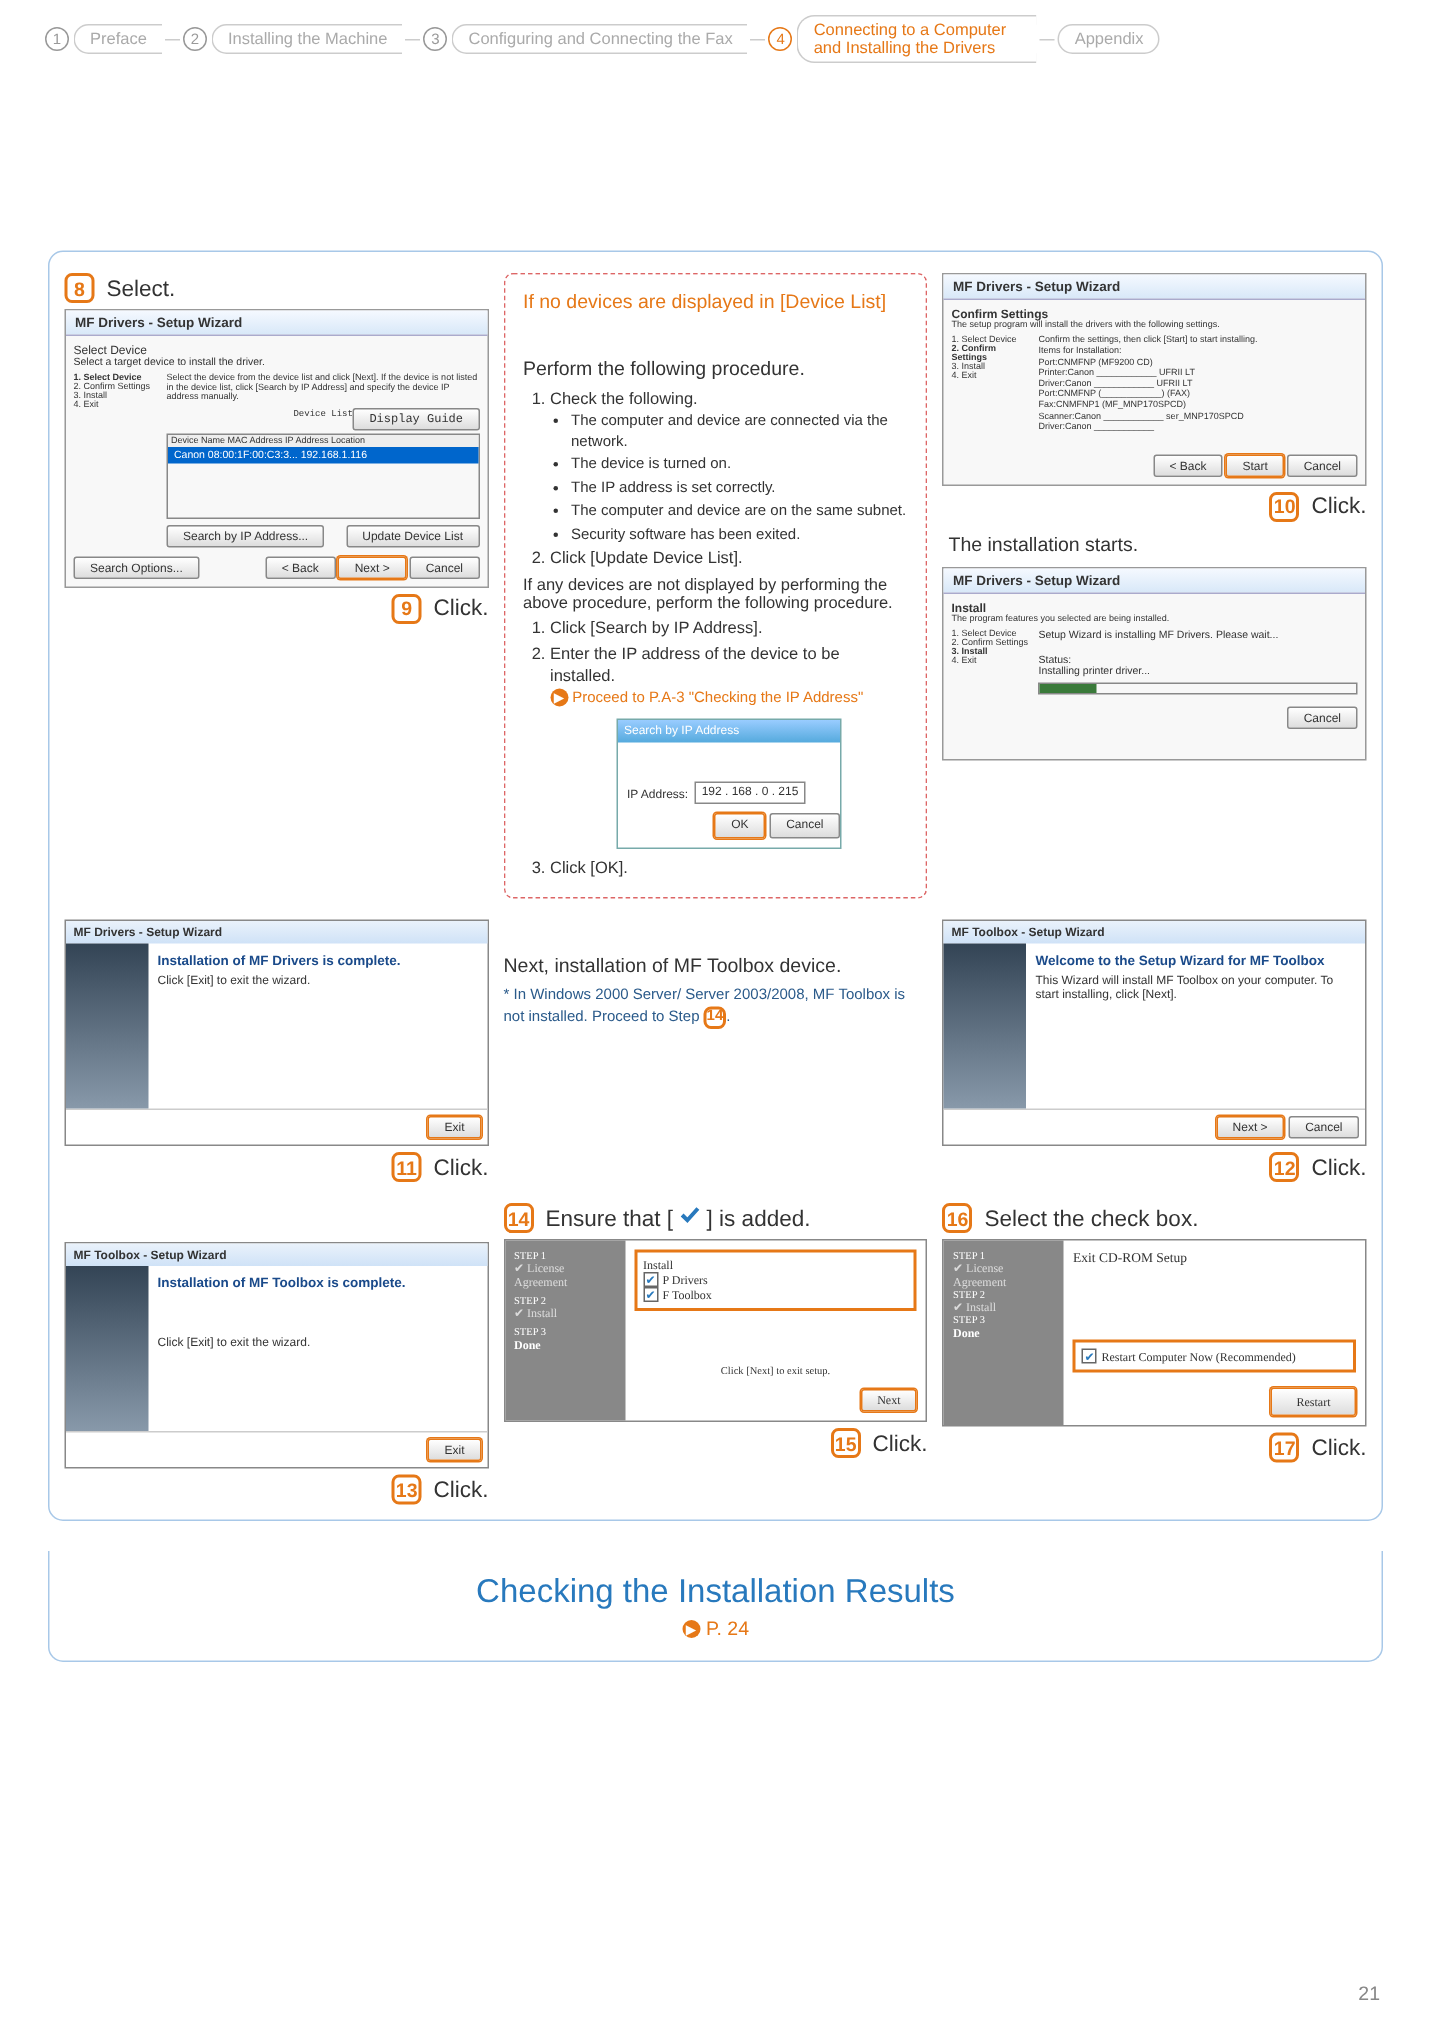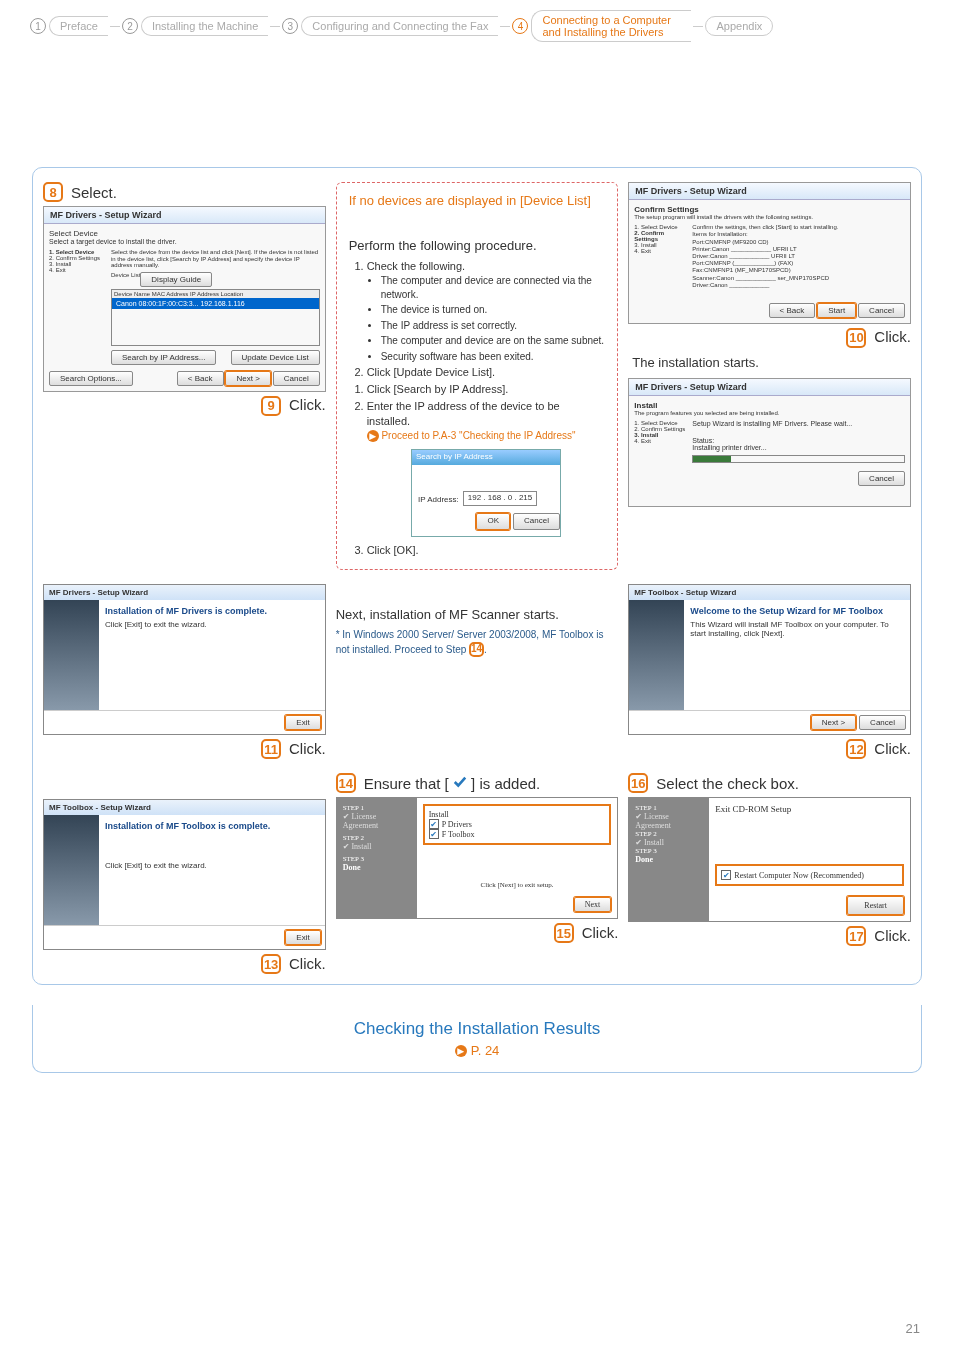--- a/index.html
+++ b/index.html
@@ -70,21 +70,21 @@
   .inst-side { width: 80px; background: #888; color: #fff; font-size: 8px; padding: 6px; }
   .inst-main { flex: 1; padding: 6px; font-size: 8px; min-height: 120px; display:flex; flex-direction:column; }
   .chk { display: inline-block; width: 10px; height: 10px; border: 1px solid #666; background: #fff; text-align: center; line-height: 9px; font-size: 8px; color: #2879bd; margin-right: 3px; }
   .inst-flex { display: flex; font-family: Liberation Serif, serif; }
   .step-lbl { font-size: 7px; color:#fff; }
   
   .big-note { color: #333; font-size: 13px; line-height: 1.4; padding: 6px 4px; }
   
   
   .bottom-tab { margin: 0 32px; border: 1px solid #a8c8e8; border-top: none; border-radius: 0 0 10px 10px; padding: 14px; text-align: center; background: #fff; }
-  .bottom-tab .bt-title { color: #2879bd; font-size: 17px; text-align: center; }
+  .bottom-tab .bt-title { color: #2879bd; font-size: 22px; text-align: center; }
   .bottom-tab .bt-link { color: #e67817; font-size: 13px; display: inline-flex; align-items: center; gap: 4px; margin-top: 4px; }
   
   .pgnum { position: absolute; bottom: 14px; right: 34px; color: #888; font-size: 13px; }
   
   .check-svg { width: 14px; height: 14px; }
 </style>
 </head>
 <body>
 
 <div class="breadcrumb">
@@ -130,21 +130,21 @@
             <div style="font-size:7px; margin-bottom:4px;">Select a target device to install the driver.</div>
             <div style="display:flex; gap:4px;">
               <div style="width:58px; font-size:6px;">
                 <div style="font-weight:bold;">1.  Select Device</div>
                 <div>2.  Confirm Settings</div>
                 <div>3.  Install</div>
                 <div>4.  Exit</div>
               </div>
               <div style="flex:1;">
                 <div style="font-size:6px; line-height:1.1; margin-bottom:3px;">Select the device from the device list and click [Next]. If the device is not listed in the device list, click [Search by IP Address] and specify the device IP address manually.</div>
-                <div style="display:flex; justify-content:flex-start; font-size:6px;">
+                <div style="display:flex; justify-content:flex-end; font-size:6px;font-family:Liberation Mono, monospace;">
                   <span>Device List</span>
                   <span class="mini-btn">Display Guide</span>
                 </div>
                 <div style="border:1px solid #888; margin-top:2px;">
                   <div style="font-size:6px; background:#eee; padding:1px 2px;">Device Name        MAC Address        IP Address        Location</div>
                   <div class="shot-hl">Canon        08:00:1F:00:C3:3... 192.168.1.116</div>
                   <div style="height:36px;"></div>
                 </div>
                 <div style="display:flex; justify-content:space-between; margin-top:4px;">
                   <span class="mini-btn">Search by IP Address...</span>
@@ -178,20 +178,21 @@
               <ul>
                 <li>The computer and device are connected via the network.</li>
                 <li>The device is turned on.</li>
                 <li>The IP address is set correctly.</li>
                 <li>The computer and device are on the same subnet.</li>
                 <li>Security software has been exited.</li>
               </ul>
             </li>
             <li>Click [Update Device List].</li>
           </ol>
+          <div style="font-size:11px; margin:4px 0;">If any devices are not displayed by performing the above procedure, perform the following procedure.</div>
           <ol>
             <li>Click [Search by IP Address].</li>
             <li>
               <span>Enter the IP address of the device to be installed.</span><br>
               <span class="proceed">
                 <span class="proceed-ico">▶</span>
                 <span>Proceed to P.A-3 "Checking the IP Address"</span>
               </span>
               <div class="ip-dialog">
                 <div class="dlg-head">Search by IP Address</div>
@@ -291,21 +292,21 @@
             <span class="mini-btn em">Exit</span>
           </div>
         </div>
         <div class="under-click">
           <span class="step-badge">11</span>
           <span class="step-text">Click.</span>
         </div>
       </div>
       <div class="col col-note">
         <div style="margin-top:22px;">
-          <span>Next, installation of MF Scanner starts.</span>
+          <span>Next, installation of MF Toolbox device.</span>
           <span class="sub" style="color:#2a5a8a;">
             <span>*  In Windows 2000 Server/ Server 2003/2008, MF Toolbox is not installed. Proceed to Step </span><span class="step-badge" style="width:15px;height:15px;font-size:10px;">14</span><span>.</span>
           </span>
         </div>
       </div>
       <div class="col">
         <div class="wizard-shot">
           <div class="wz-head">MF Toolbox - Setup Wizard</div>
           <div class="wz-body">
             <div class="wz-img"></div>

